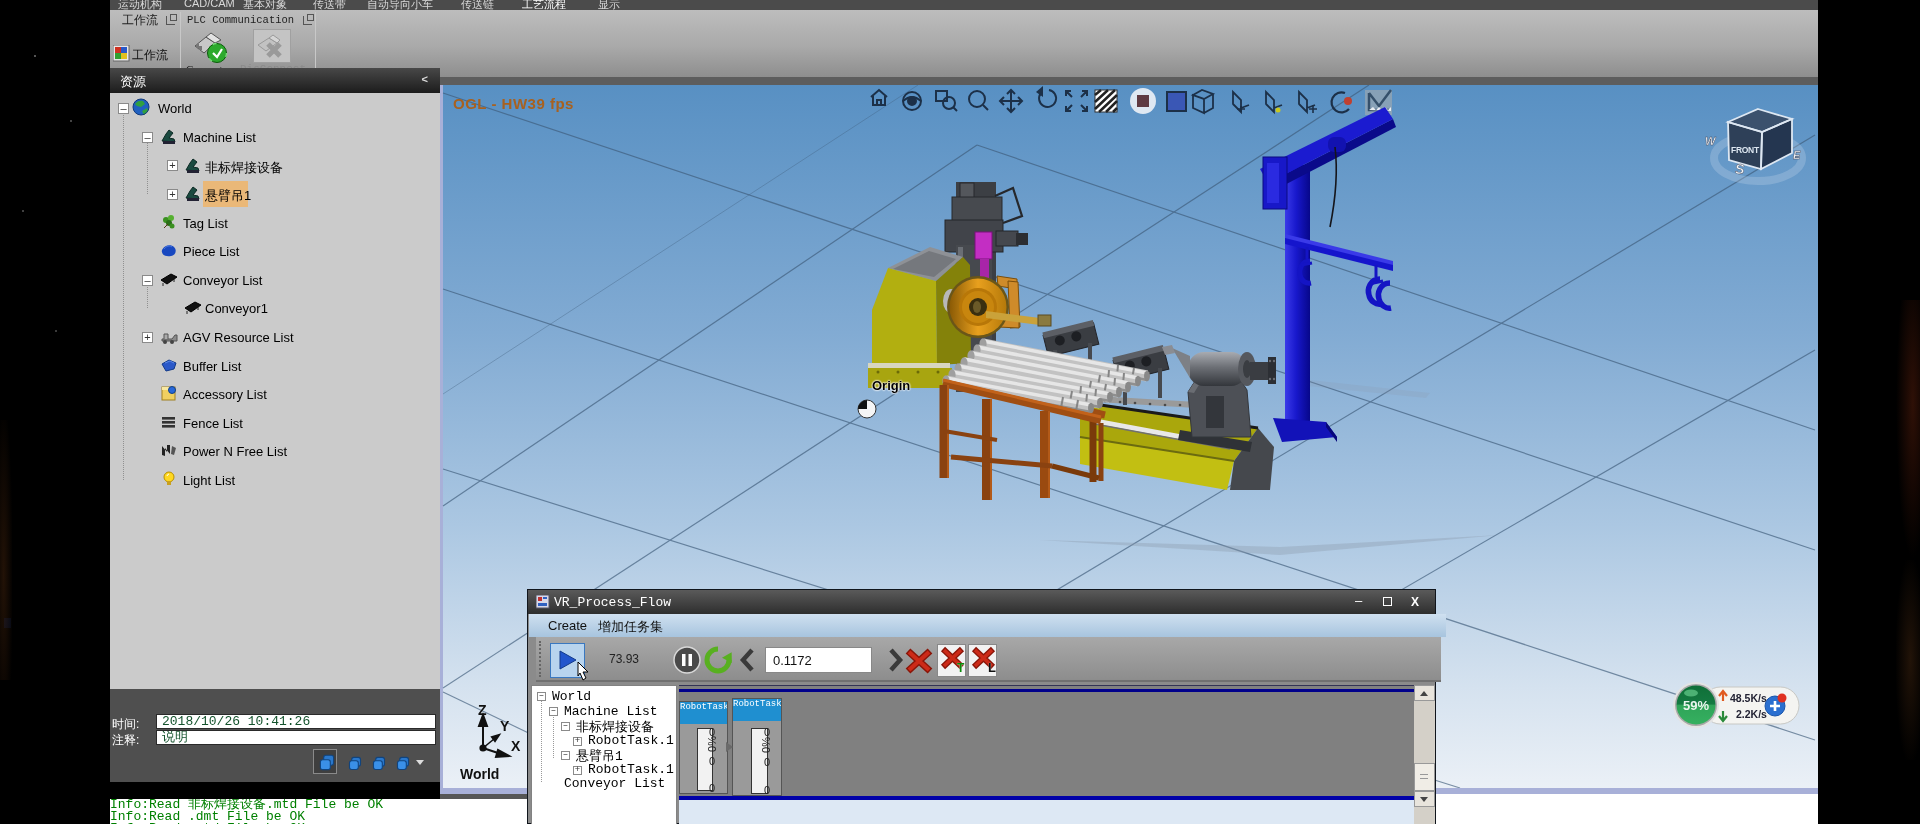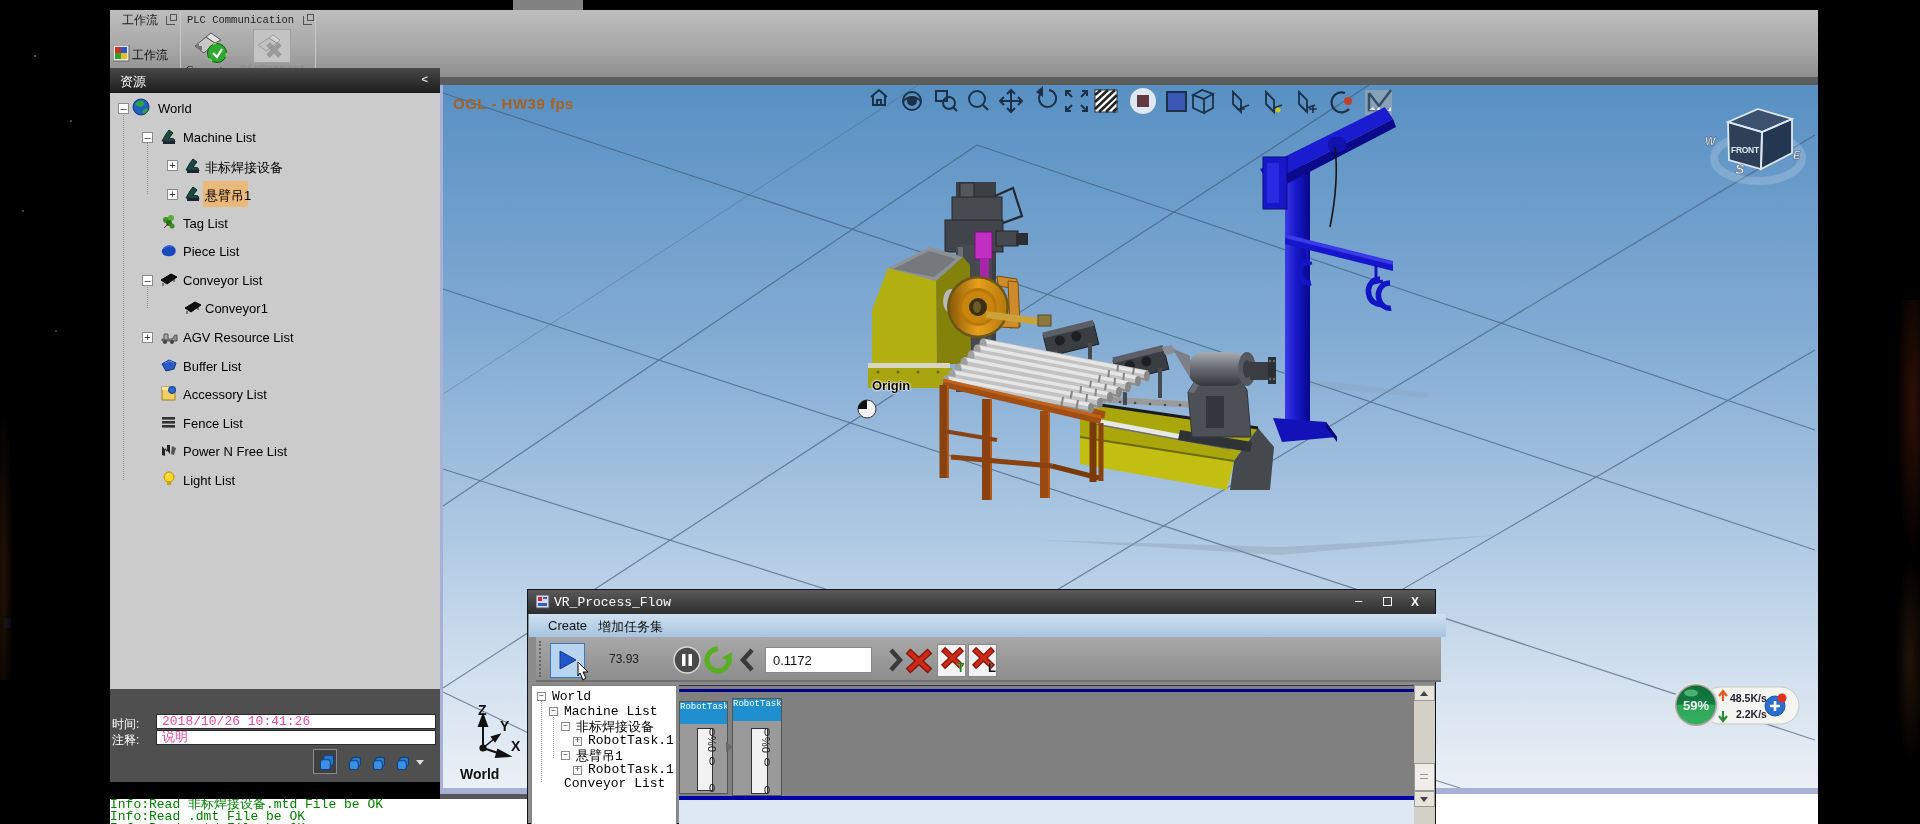--- a/index.html
+++ b/index.html
@@ -19,41 +19,51 @@
 
 #lpanel{position:absolute;left:0;top:68px;width:330px;height:714px;background:#4f4f4f}
 #lphead{position:absolute;left:0;top:0;width:330px;height:25px;background:linear-gradient(#484848,#1c1c1c);color:#fff;font-size:13px}
 #lptree{position:absolute;left:0;top:25px;width:330px;height:596px;background:#cbcbcb;overflow:hidden}
 .trow{position:absolute;height:20px;font-size:13px;color:#000;white-space:nowrap}
 .exp{position:absolute;width:11px;height:11px;background:#fff;border:1px solid #8a8a8a;font-size:11px;line-height:8px;text-align:center;color:#333}
 .ticon{position:absolute;width:18px;height:18px}
 
 #lpbot{position:absolute;left:0;top:621px;width:330px;height:93px;background:#4f4f4f}
 .flab{position:absolute;color:#fff;font-size:12px}
-.finput{position:absolute;left:46px;width:280px;height:15px;background:#fff;border:1px solid #2a2a2a;font-family:"Liberation Mono",monospace;font-size:13px;color:#ec4899;line-height:13px;padding-left:5px;overflow:hidden}
+.finput{position:absolute;left:46px;width:280px;height:15px;background:#fff;border:1px solid #2a2a2a;font-family:"Liberation Mono",monospace;font-size:13px;color:#14532d;line-height:13px;padding-left:5px;overflow:hidden}
 .lic{position:absolute;width:22px;height:22px}
 
 #log{position:absolute;left:0;top:799px;width:1708px;height:25px;background:#fff;font-family:"Liberation Mono",monospace;font-size:13px;color:#008000;line-height:12.1px;white-space:pre;overflow:hidden}
 
 #vp{position:absolute;left:330px;top:85px;width:1378px;height:709px;background:#9db8d6}
 #vpsvg{position:absolute;left:0;top:0}
 
 #vr{position:absolute;left:417px;top:589px;width:909px;height:235px;border:1px solid #10151c;background:#8b8b8b}
 #vrtitle{position:absolute;left:0;top:0;width:907px;height:24px;background:linear-gradient(#5a5a5a,#2e2e2e);color:#fff;font-family:"Liberation Mono",monospace;font-size:13px}
 #vrmenu{position:absolute;left:1px;top:24px;width:917px;height:23px;background:linear-gradient(#cfe0f0,#a7c4de);font-size:13px;color:#111}
 #vrtool{position:absolute;left:8px;top:47px;width:905px;height:45px;background:linear-gradient(#a8a8a8,#8d8d8d);border-bottom:2px solid #707070}
 #vrtree{position:absolute;left:3px;top:95px;width:146px;height:140px;background:#fff;border:1px solid #828282;font-family:"Liberation Mono",monospace;font-size:13px;color:#000;overflow:hidden}
 #vrcanvas{position:absolute;left:151px;top:95px;width:735px;height:140px;background:#808080;overflow:hidden}
 #vrsb{position:absolute;left:886px;top:95px;width:21px;height:140px;background:#d4d0c8}
 
 .ws{color:#fff}
 </style></head><body>
 <div id="app">
 
 <div id="seltab"></div>
+<div id="tabs">
+ <span class="tab" style="left:8px">运动机构</span>
+ <span class="tab" style="left:74px">CAD/CAM</span>
+ <span class="tab" style="left:133px">基本对象</span>
+ <span class="tab" style="left:203px">传送带</span>
+ <span class="tab" style="left:257px">自动导向小车</span>
+ <span class="tab" style="left:351px">传送链</span>
+ <span class="tab" style="left:412px;color:#fff">工艺流程</span>
+ <span class="tab" style="left:488px">显示</span>
+</div>
 <div id="ribbon">
  <span class="glabel" style="left:12px">工作流</span>
  <span class="launch" style="left:56px"></span>
  <span class="vsep" style="left:70px"></span>
  <span class="glabel" style="left:77px;font-family:'Liberation Mono',monospace;font-size:10.5px;top:4px">PLC Communication</span>
  <span class="launch" style="left:193px"></span>
  <span class="vsep" style="left:205px"></span>
 
  <svg class="abs" style="left:3px;top:35px" width="17" height="17">
    <rect x="0" y="0" width="16" height="16" fill="#e8e8e8" stroke="#666"></rect>

